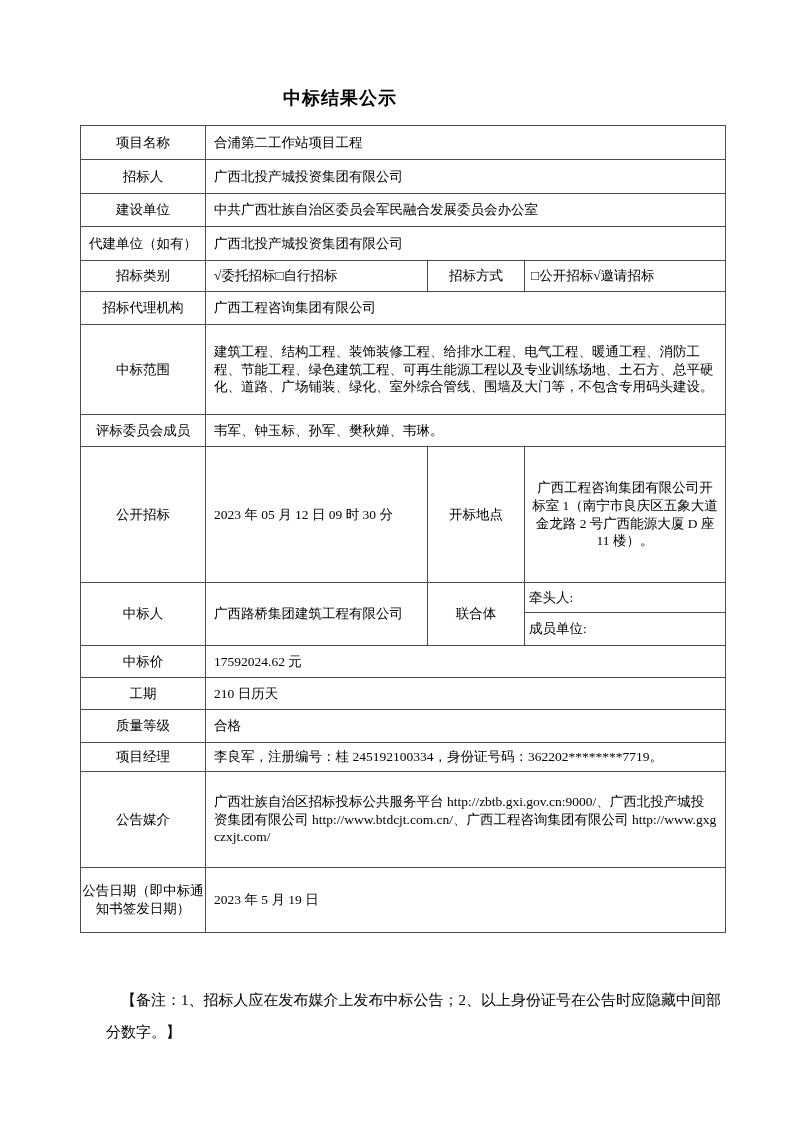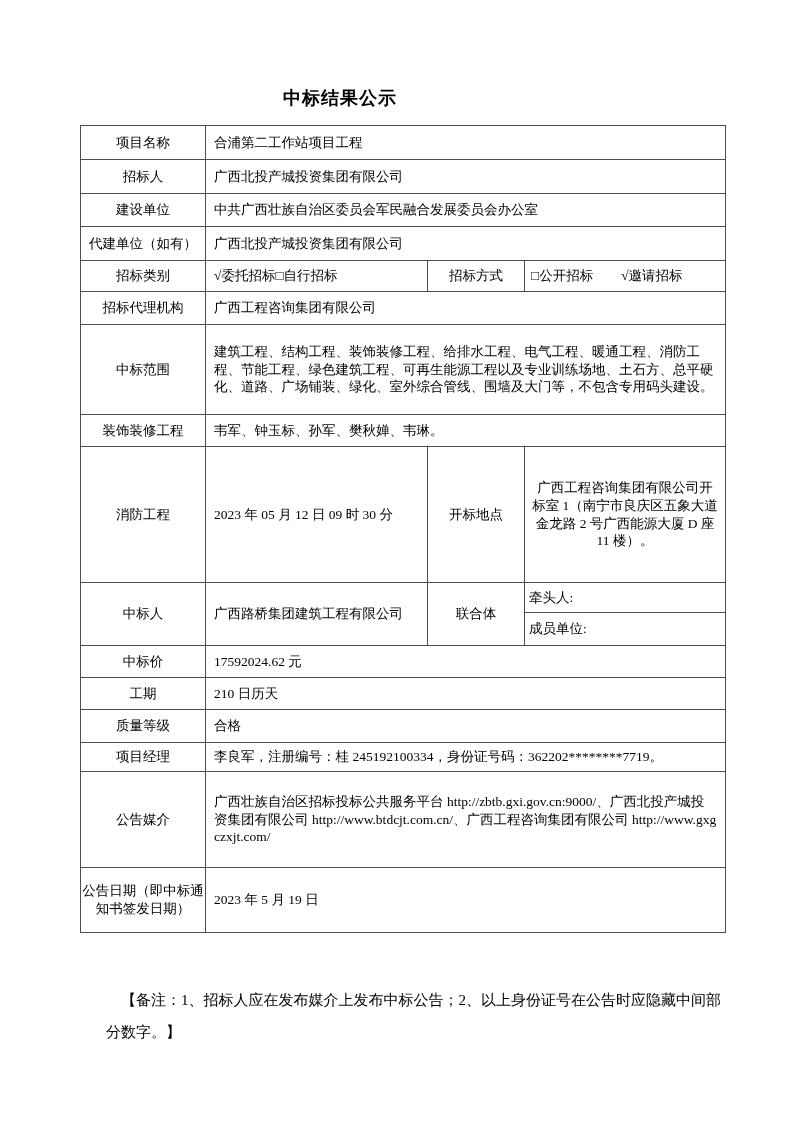--- a/index.html
+++ b/index.html
@@ -28,21 +28,21 @@
     line-height:1.3;
     overflow:hidden;
     vertical-align:middle;
     margin-left:16px;
   }
   td.lbl{text-align:center;padding:0;}
   td.val{text-align:left;padding:0 8px;}
   td.ml{line-height:31px;}
   td.place{line-height:33px;padding:0 6px;text-align:center;}
   .opts{display:flex;align-items:center;padding-left:8px;}
-  .opts2{display:flex;align-items:center;gap:28px;padding-left:6px;}
+  .opts2{display:flex;align-items:center;padding-left:6px;}
   td.joint{padding:0;vertical-align:top;}
   .joint-sub{height:29px;display:flex;align-items:center;padding-left:4px;border-bottom:1px solid #4d4d4d;}
   .joint-sub2{height:32px;display:flex;align-items:center;padding-left:4px;}
   .note{
     position:absolute;left:106px;top:984px;width:622px;
     font-size:15px;line-height:32px;
     text-indent:15px;
   }
 </style>
 </head>
@@ -103,26 +103,26 @@
       <td class="lbl">招标代理机构</td>
       <td class="val" colspan="3">广西工程咨询集团有限公司</td>
     </tr>
 
     <tr style="height:90px">
       <td class="lbl">中标范围</td>
       <td class="val ml" colspan="3">建筑工程、结构工程、装饰装修工程、给排水工程、电气工程、暖通工程、消防工程、节能工程、绿色建筑工程、可再生能源工程以及专业训练场地、土石方、总平硬化、道路、广场铺装、绿化、室外综合管线、围墙及大门等，不包含专用码头建设。</td>
     </tr>
 
     <tr style="height:32px">
-      <td class="lbl">装饰装修工程</td>
+      <td class="lbl">评标委员会成员</td>
       <td class="val" colspan="3">韦军、钟玉标、孙军、樊秋婵、韦琳。</td>
     </tr>
 
     <tr style="height:136px">
-      <td class="lbl">消防工程</td>
+      <td class="lbl">公开招标</td>
       <td class="val">2023 年 05 月 12 日 09 时 30 分</td>
       <td class="lbl">开标地点</td>
       <td class="val place">广西工程咨询集团有限公司开标室 1（南宁市良庆区五象大道金龙路 2 号广西能源大厦 D 座 11 楼）。</td>
     </tr>
 
     <tr style="height:62px">
       <td class="lbl">中标人</td>
       <td class="val">广西路桥集团建筑工程有限公司</td>
       <td class="lbl">联合体</td>
       <td class="joint">

